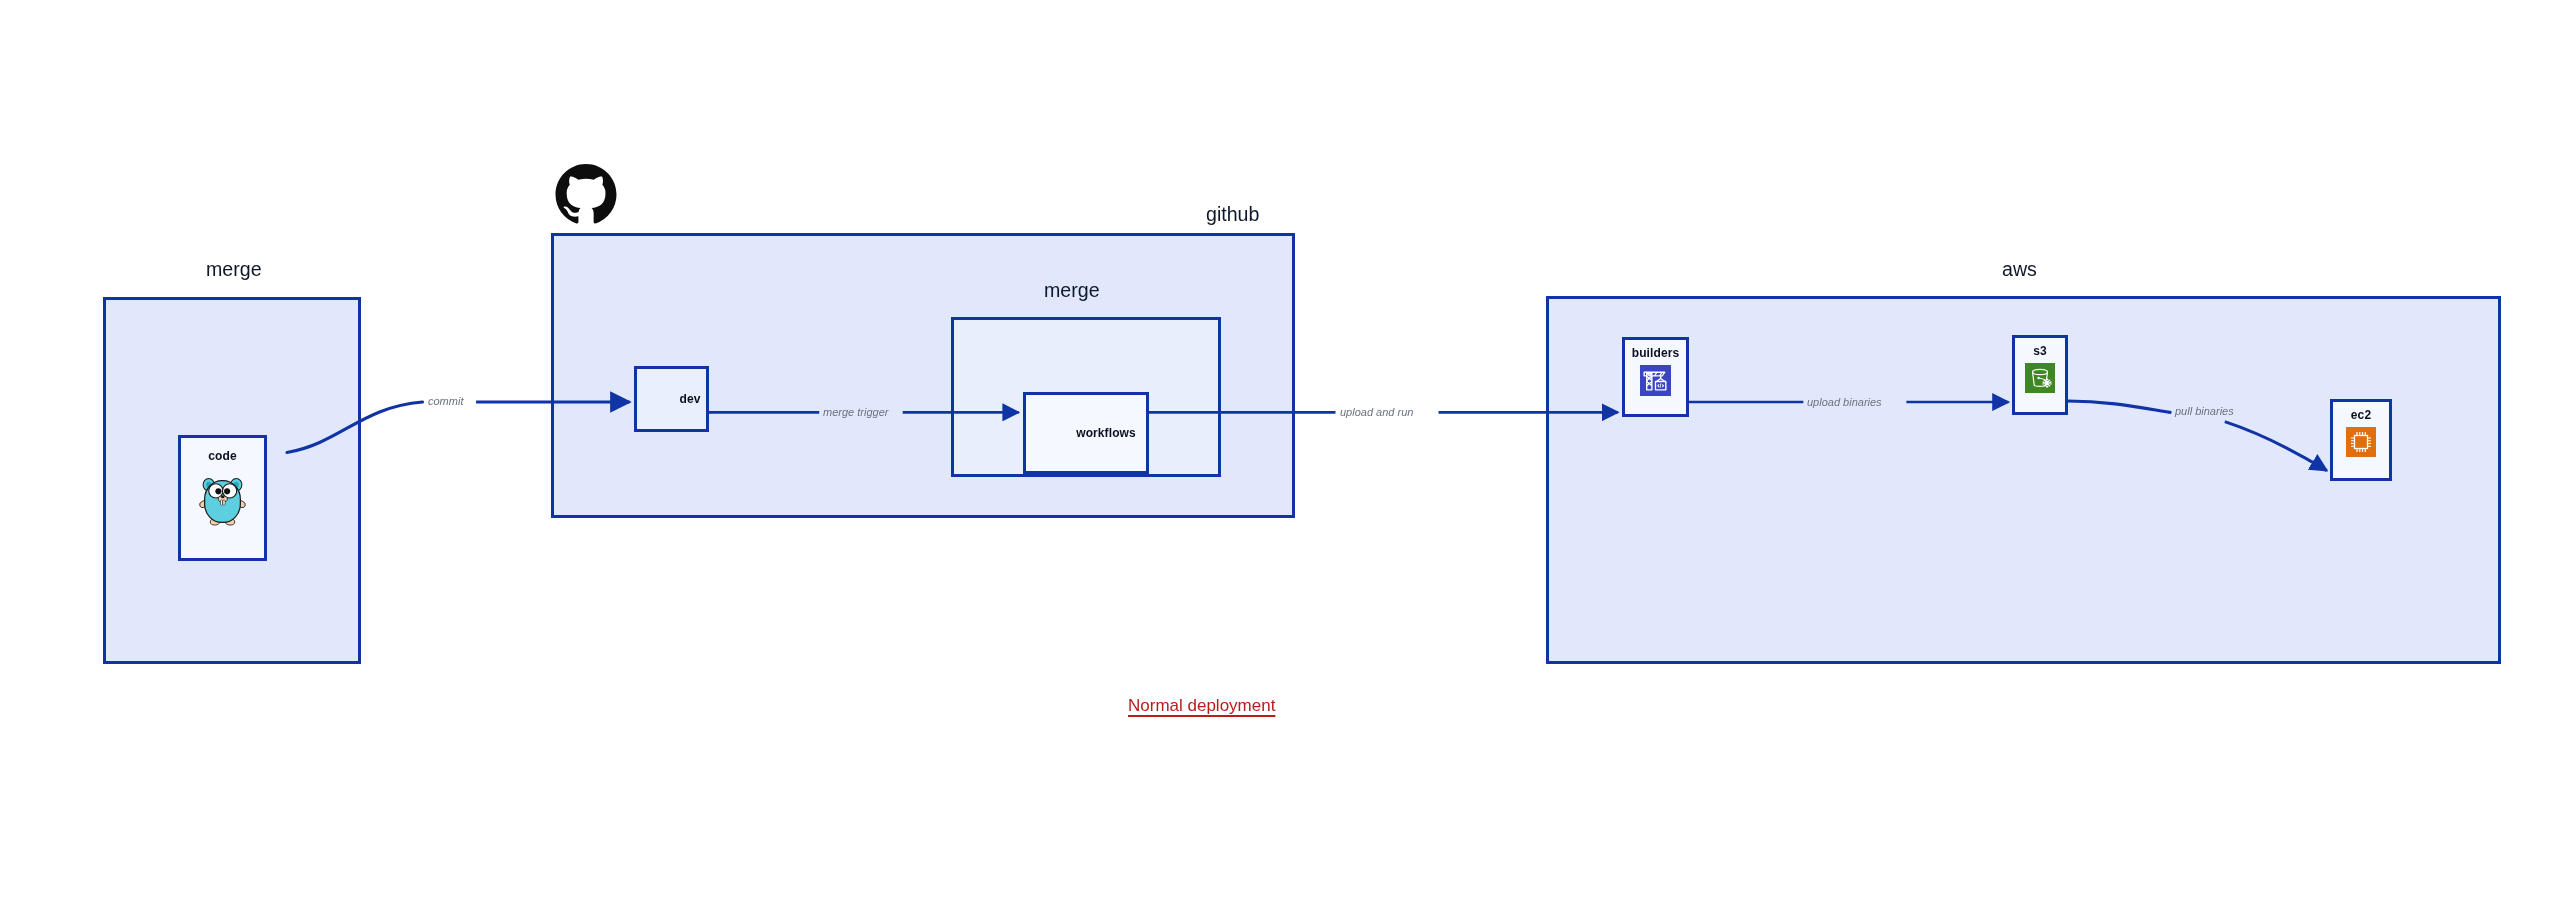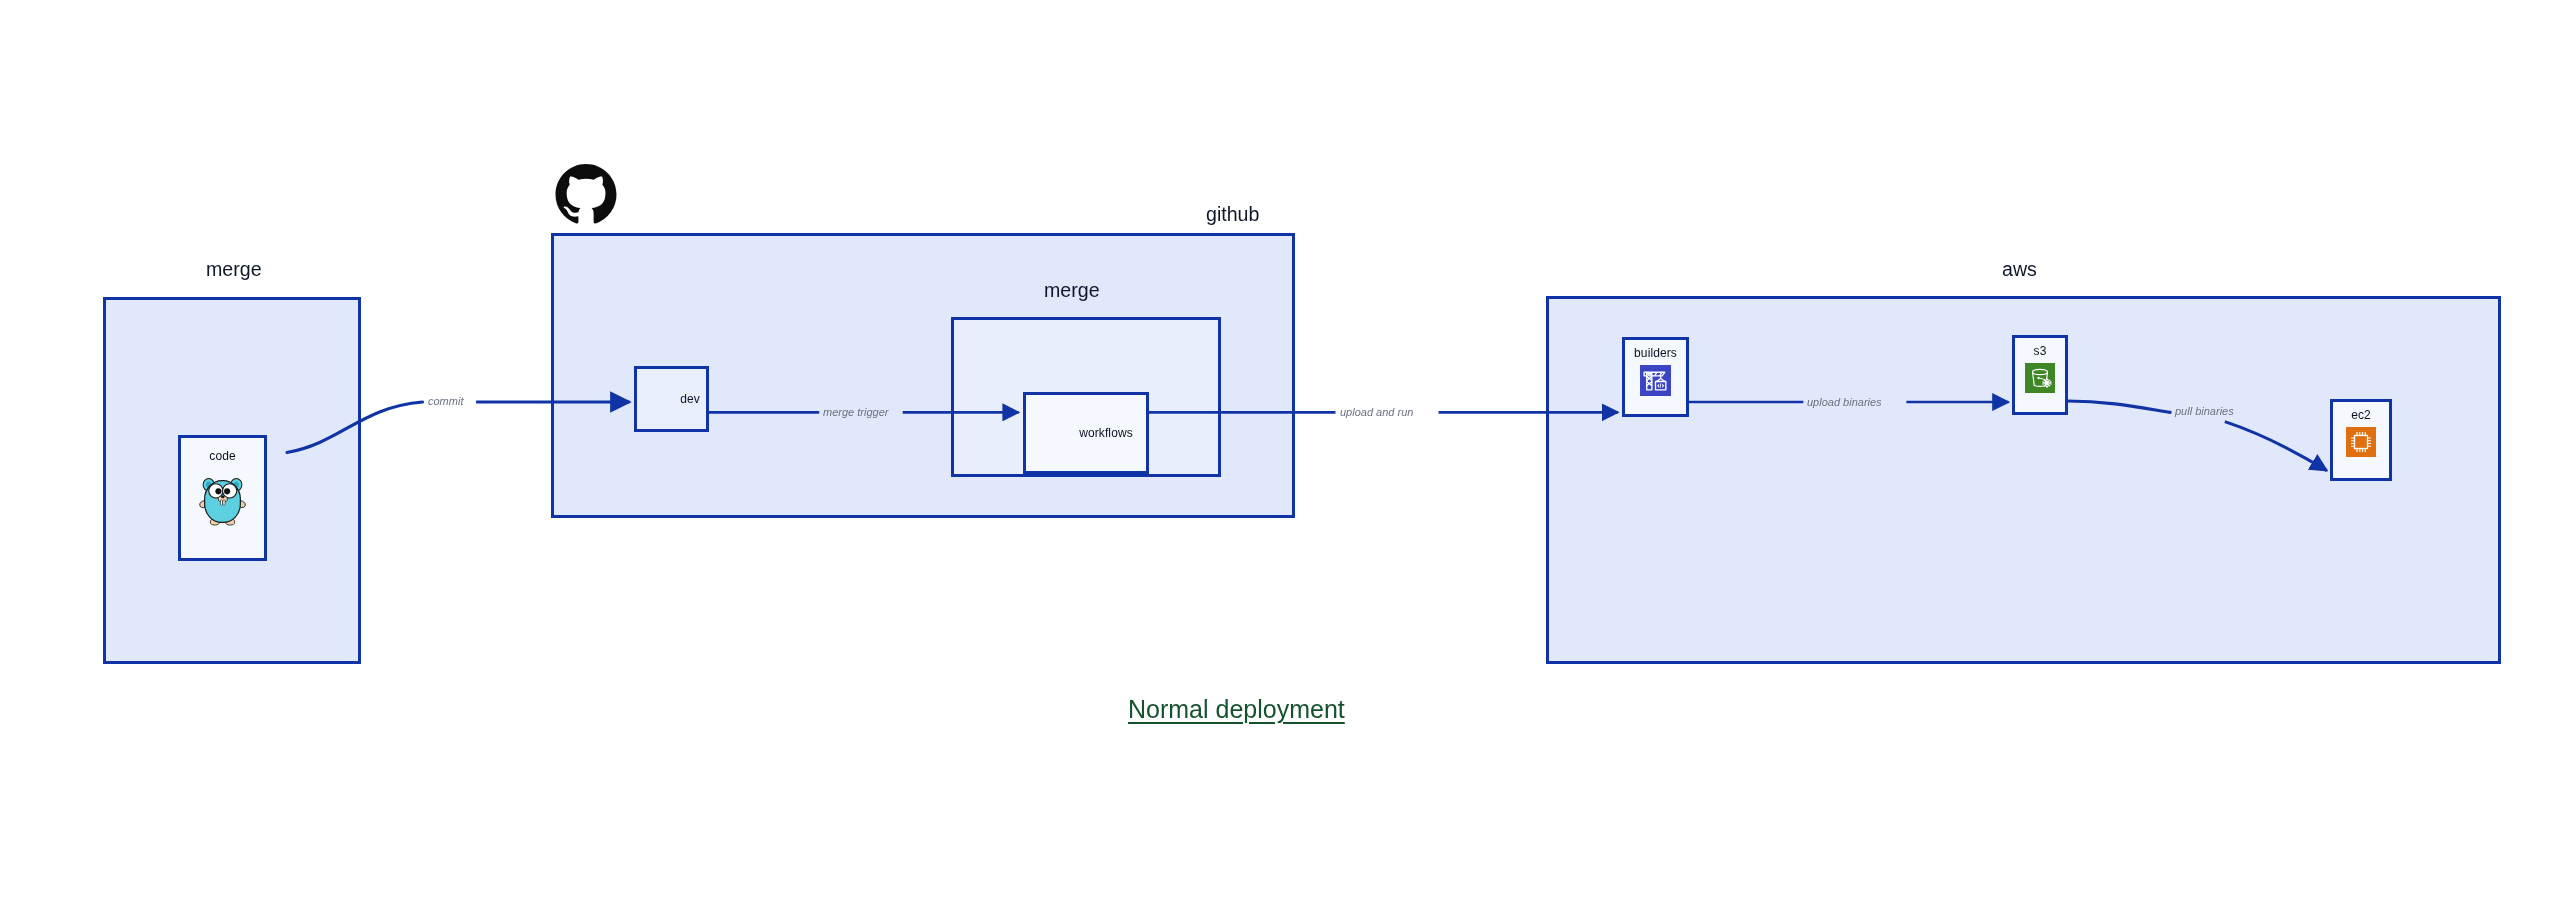--- a/index.html
+++ b/index.html
@@ -60,21 +60,21 @@
     font-weight: 400;
     line-height: 1;
     white-space: nowrap;
     font-family: "Liberation Sans", sans-serif;
   }
 
   
   .node-title {
     color: #0b1120;
     font-size: 12px;
-    font-weight: 400;
+    font-weight: 700;
     line-height: 1;
     white-space: nowrap;
     letter-spacing: 0.1px;
   }
 
   
   .edge-label {
     position: absolute;
     color: #6b7280;
     font-size: 11px;
@@ -82,22 +82,22 @@
     font-weight: 400;
     line-height: 1;
     white-space: nowrap;
     background: transparent;
     font-family: "Liberation Sans", sans-serif;
   }
 
   
   .diagram-caption {
     position: absolute;
-    color: #14532d;
-    font-size: 25px;
+    color: #b91c1c;
+    font-size: 17px;
     font-weight: 400;
     line-height: 1;
     white-space: nowrap;
     text-decoration: underline;
     text-underline-offset: 3.6px;
     text-decoration-thickness: 1.5px;
   }
 
   
   #edges {

